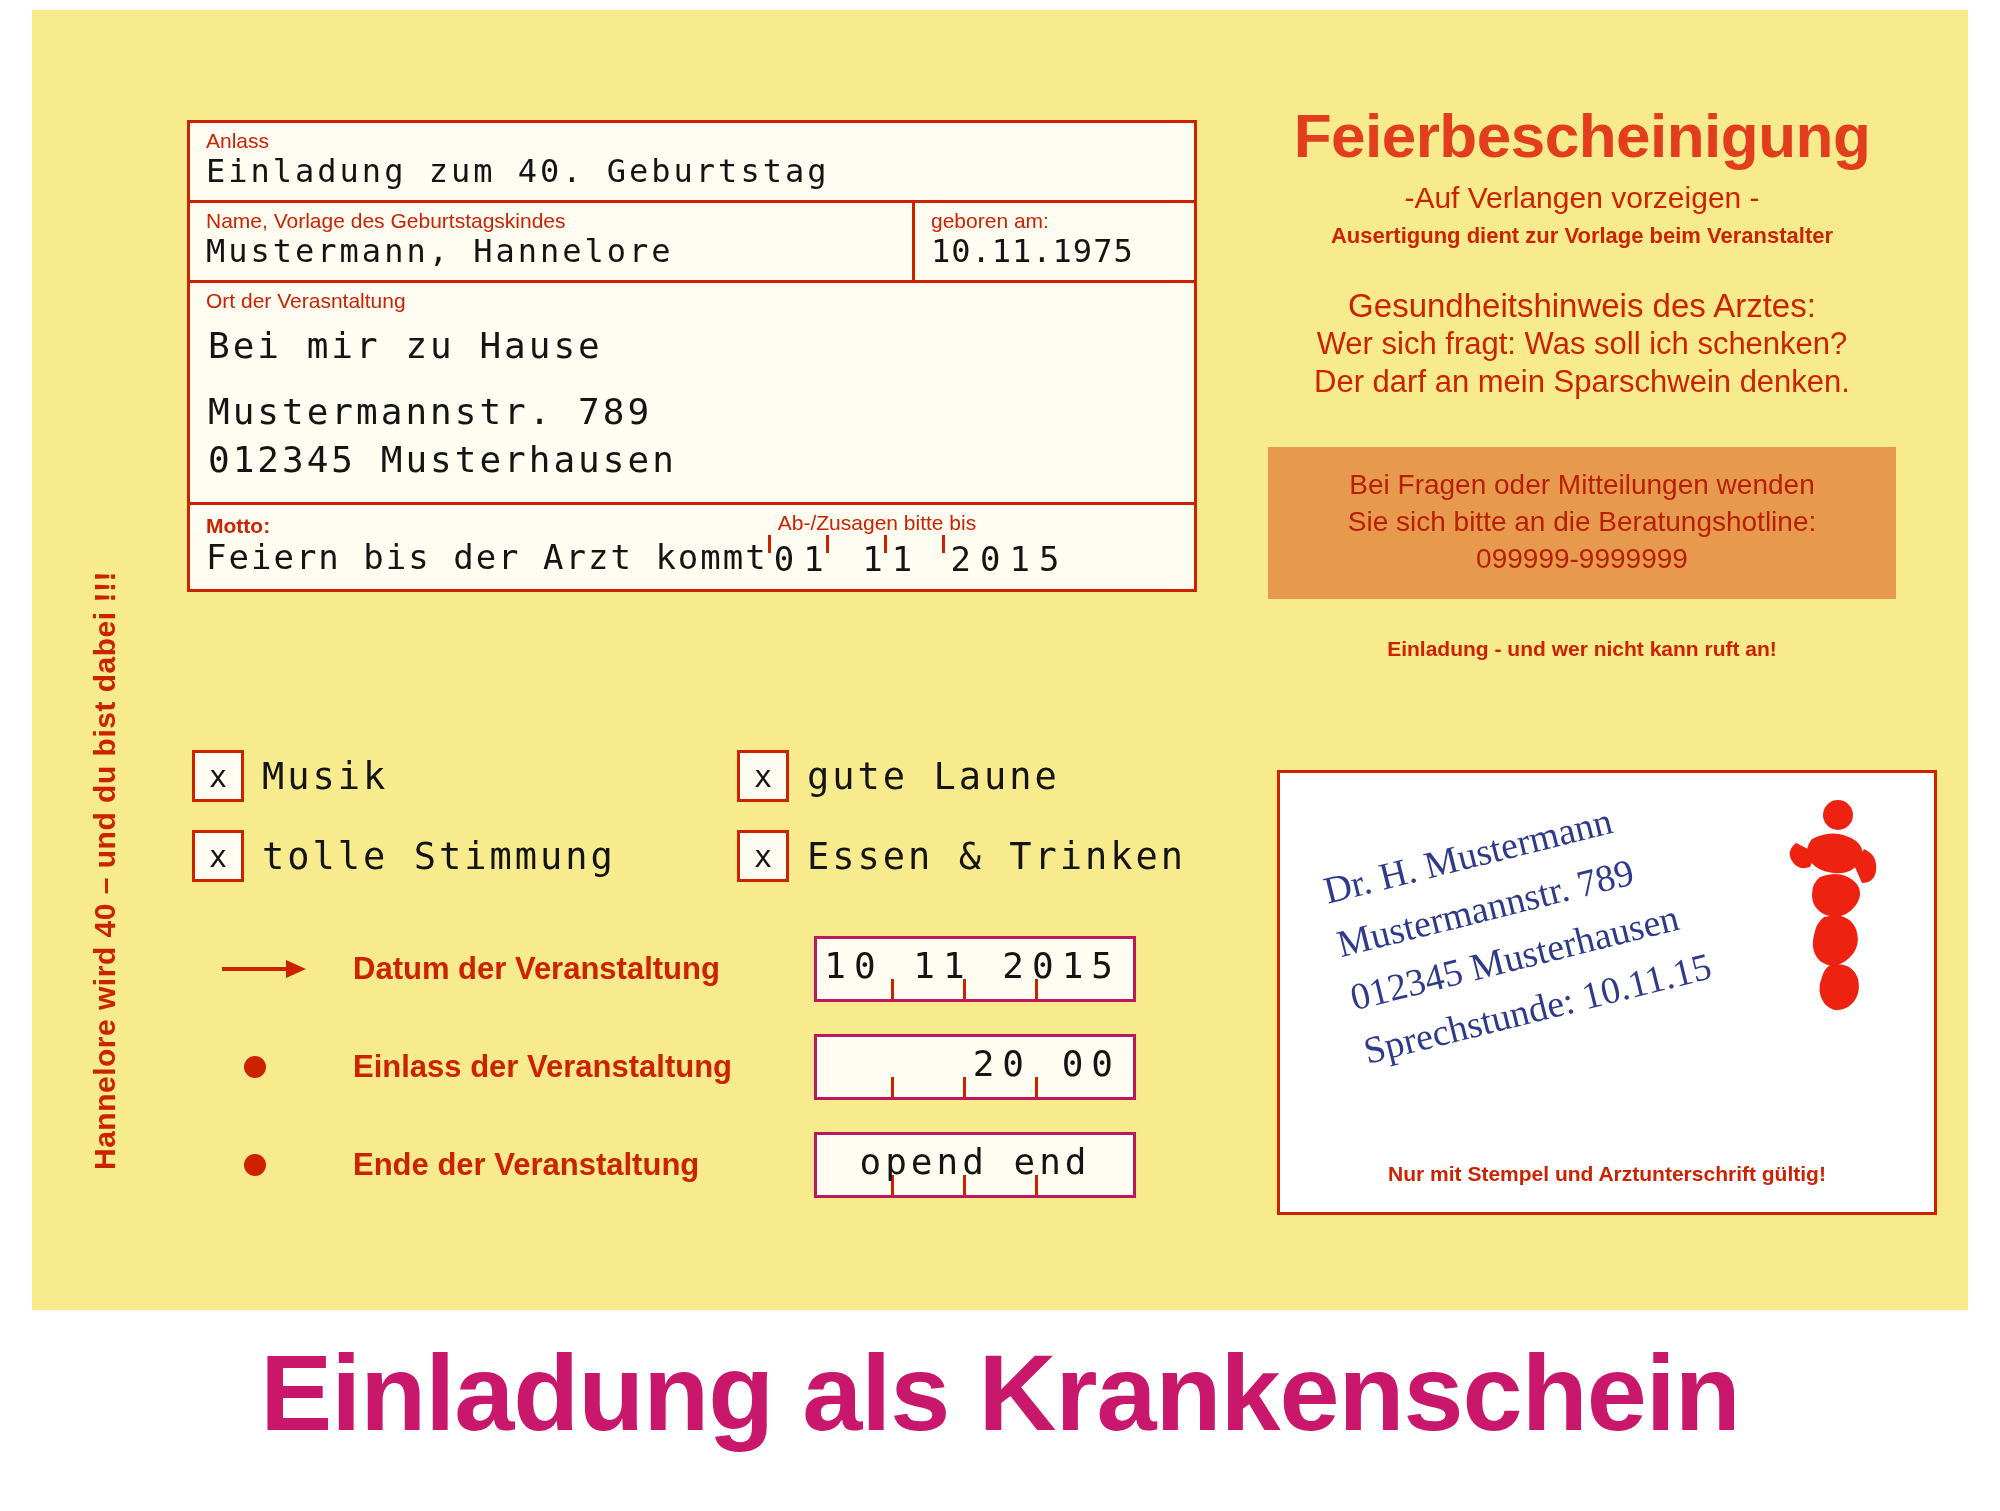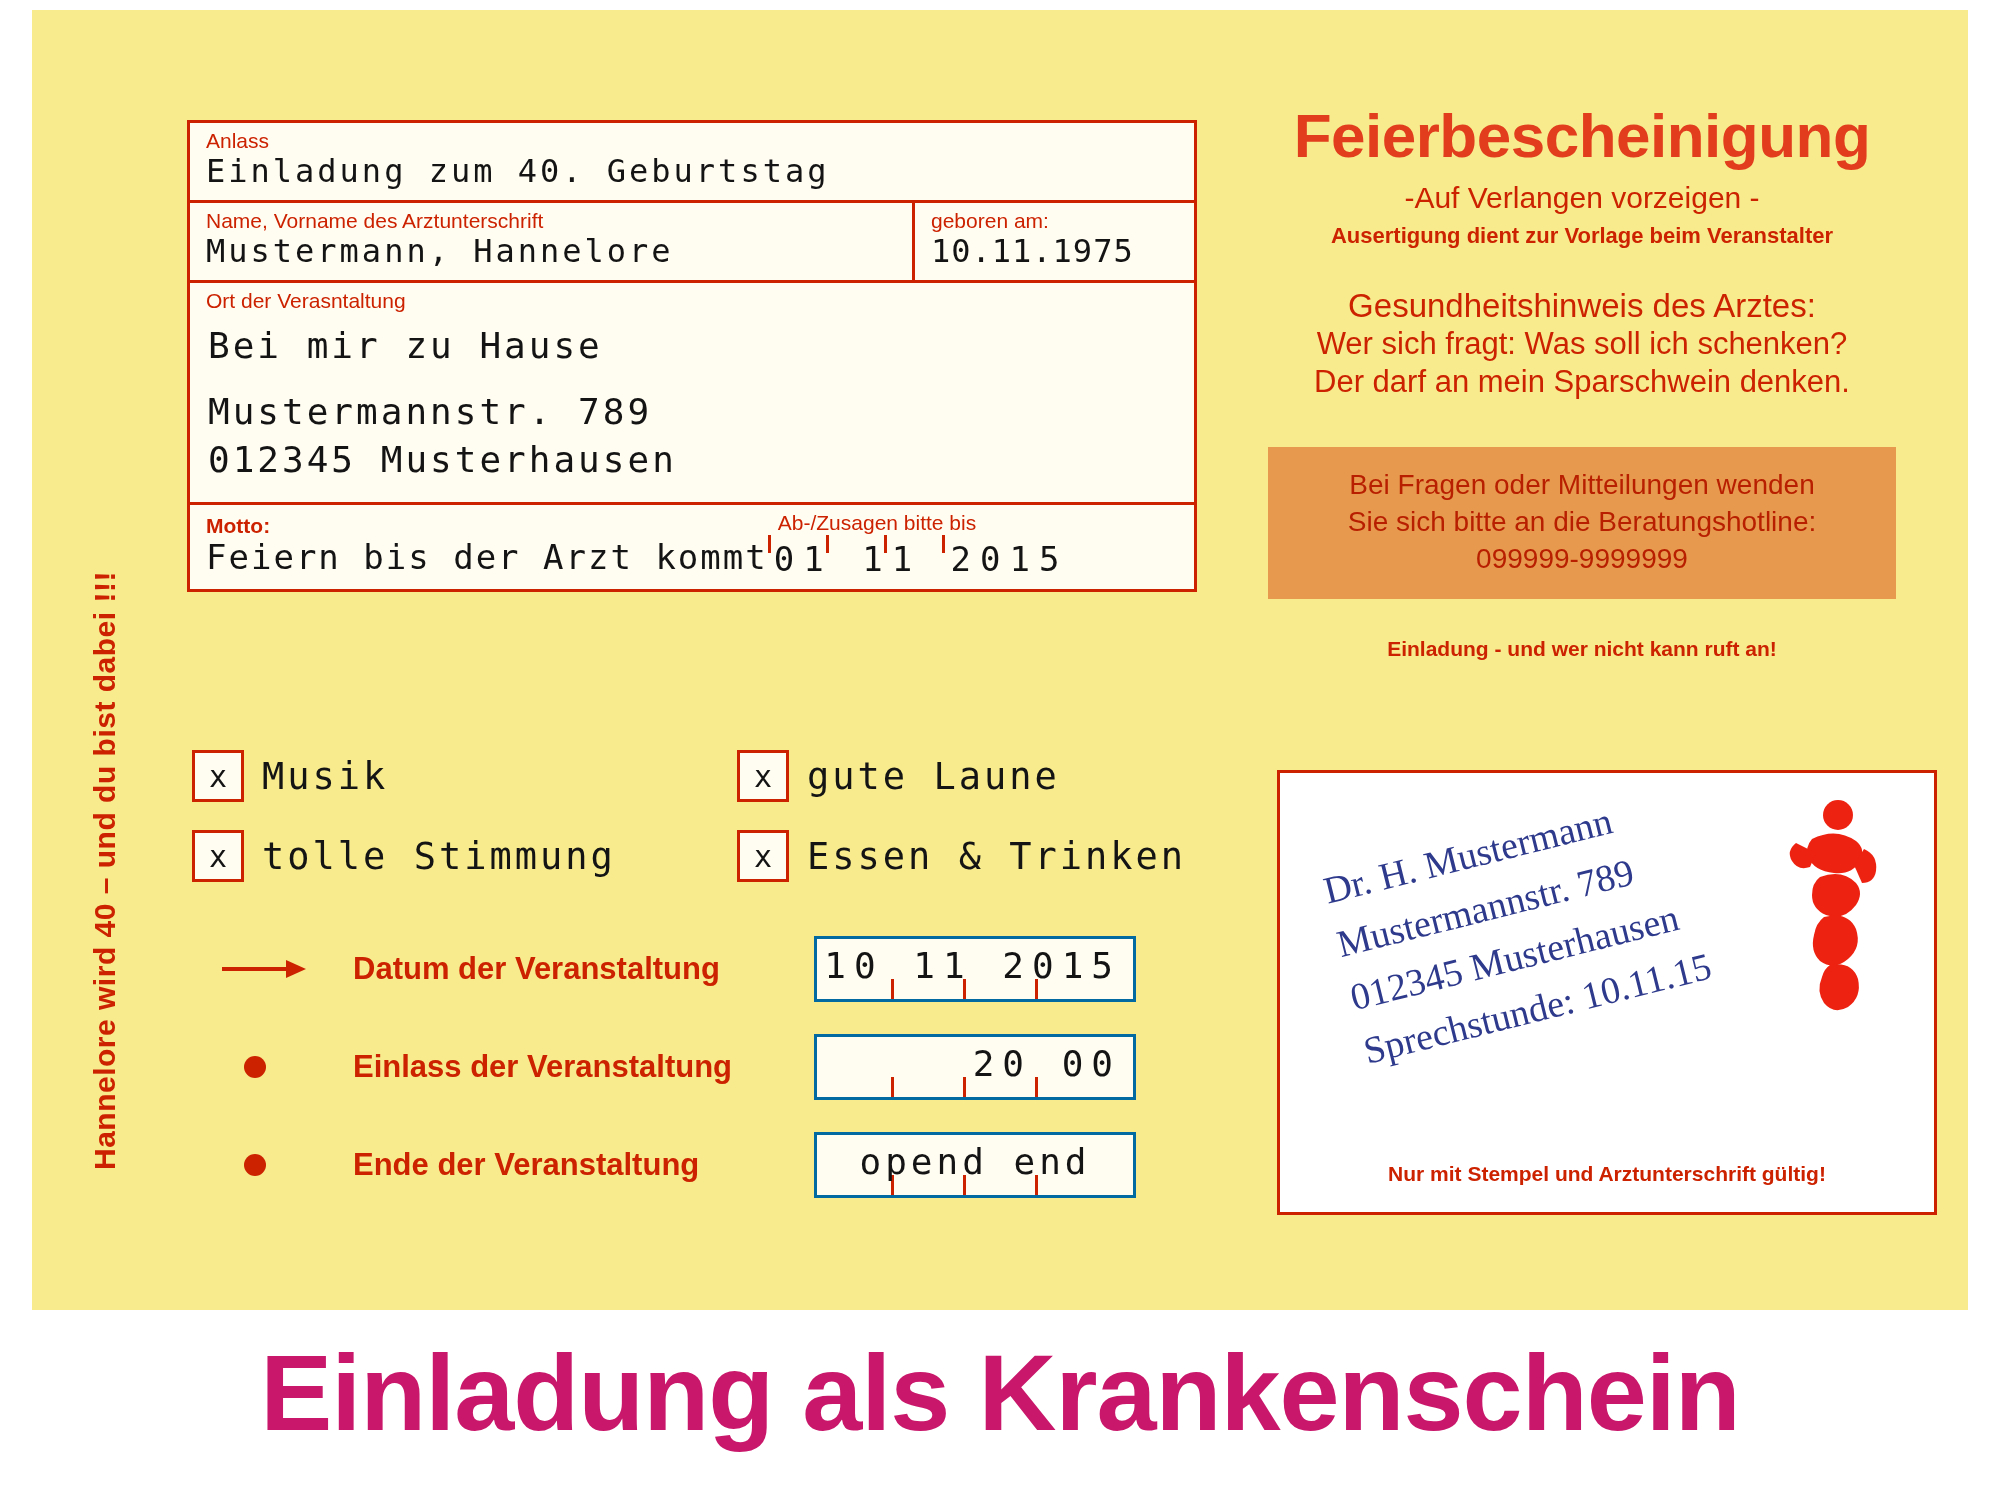--- a/index.html
+++ b/index.html
@@ -161,21 +161,21 @@
   .bullet { width: 22px; height: 22px; border-radius: 50%; background: #cc2200; margin-left: 22px; }
   .line-label {
     color: #cc2200;
     font-weight: bold;
     font-size: 31px;
     width: 440px;
   }
   .field-box {
     width: 322px;
     height: 66px;
-    border: 3px solid #0369a1;
+    border: 3px solid #be185d;
     background: #fffdf2;
     box-sizing: border-box;
     position: relative;
   }
   .field-box .ticks { position: absolute; left: 0; bottom: 0; width: 100%; height: 22px; }
   .field-box .tick { position: absolute; bottom: 0; width: 3px; height: 20px; background: #cc2200; }
   .field-box .val {
     position: absolute;
     right: 12px;
     top: 6px;
@@ -268,21 +268,21 @@
 
   <div class="form-block">
 
     <div class="fb-row">
       <div class="fb-label">Anlass</div>
       <div class="fb-value">Einladung zum 40. Geburtstag</div>
     </div>
 
     <div class="fb-row split">
       <div class="left-cell">
-        <div class="fb-label">Name, Vorname des Arztunterschrift</div>
+        <div class="fb-label">Name, Vorlage des Geburtstagskindes</div>
         <div class="fb-value">Mustermann, Hannelore</div>
       </div>
       <div class="right-cell">
         <div class="fb-label">geboren am:</div>
         <div class="fb-value" style="font-size:32px;letter-spacing:1px;">10.11.1975</div>
       </div>
     </div>
 
     <div class="fb-row">
       <div class="fb-label">Ort der Verasntaltung</div>

